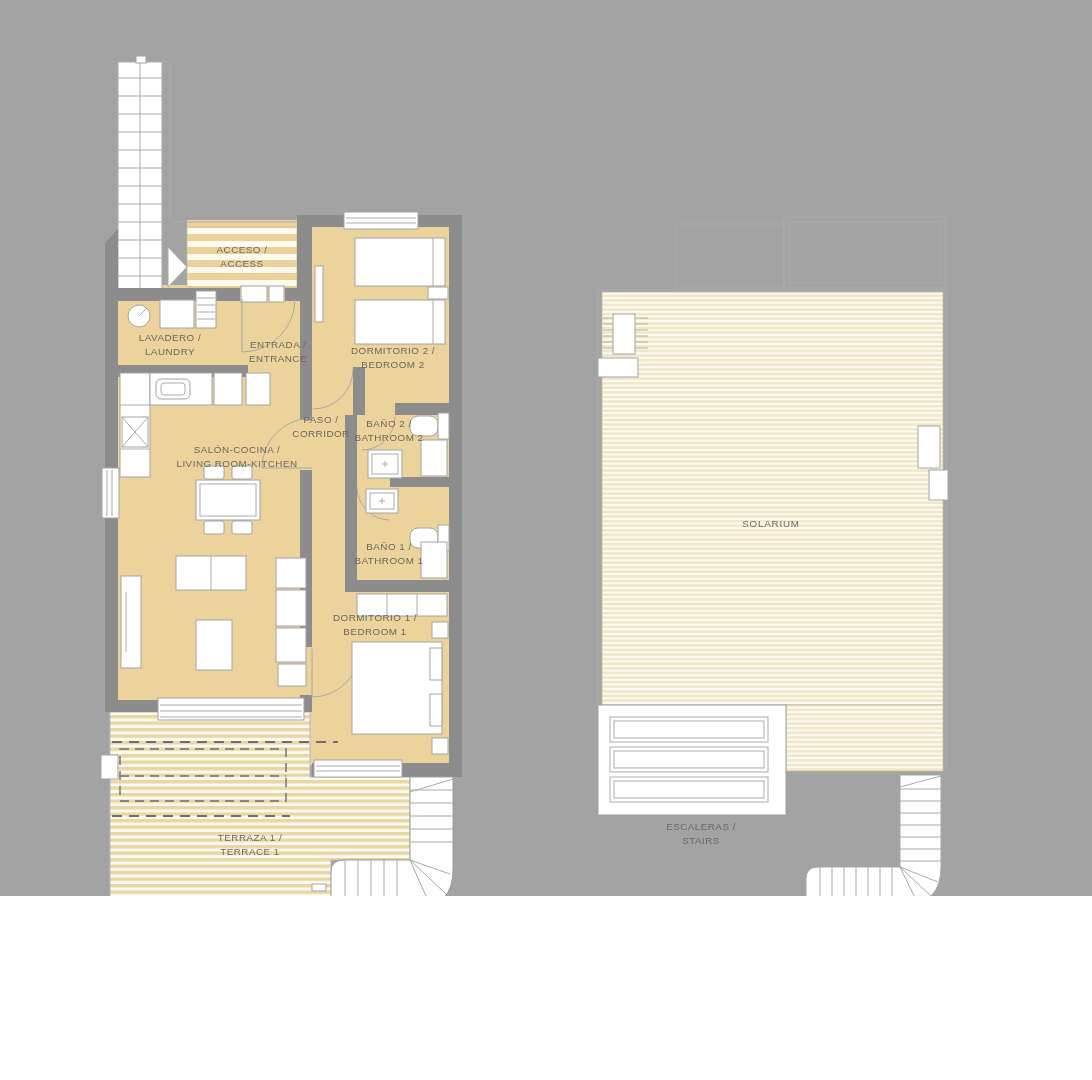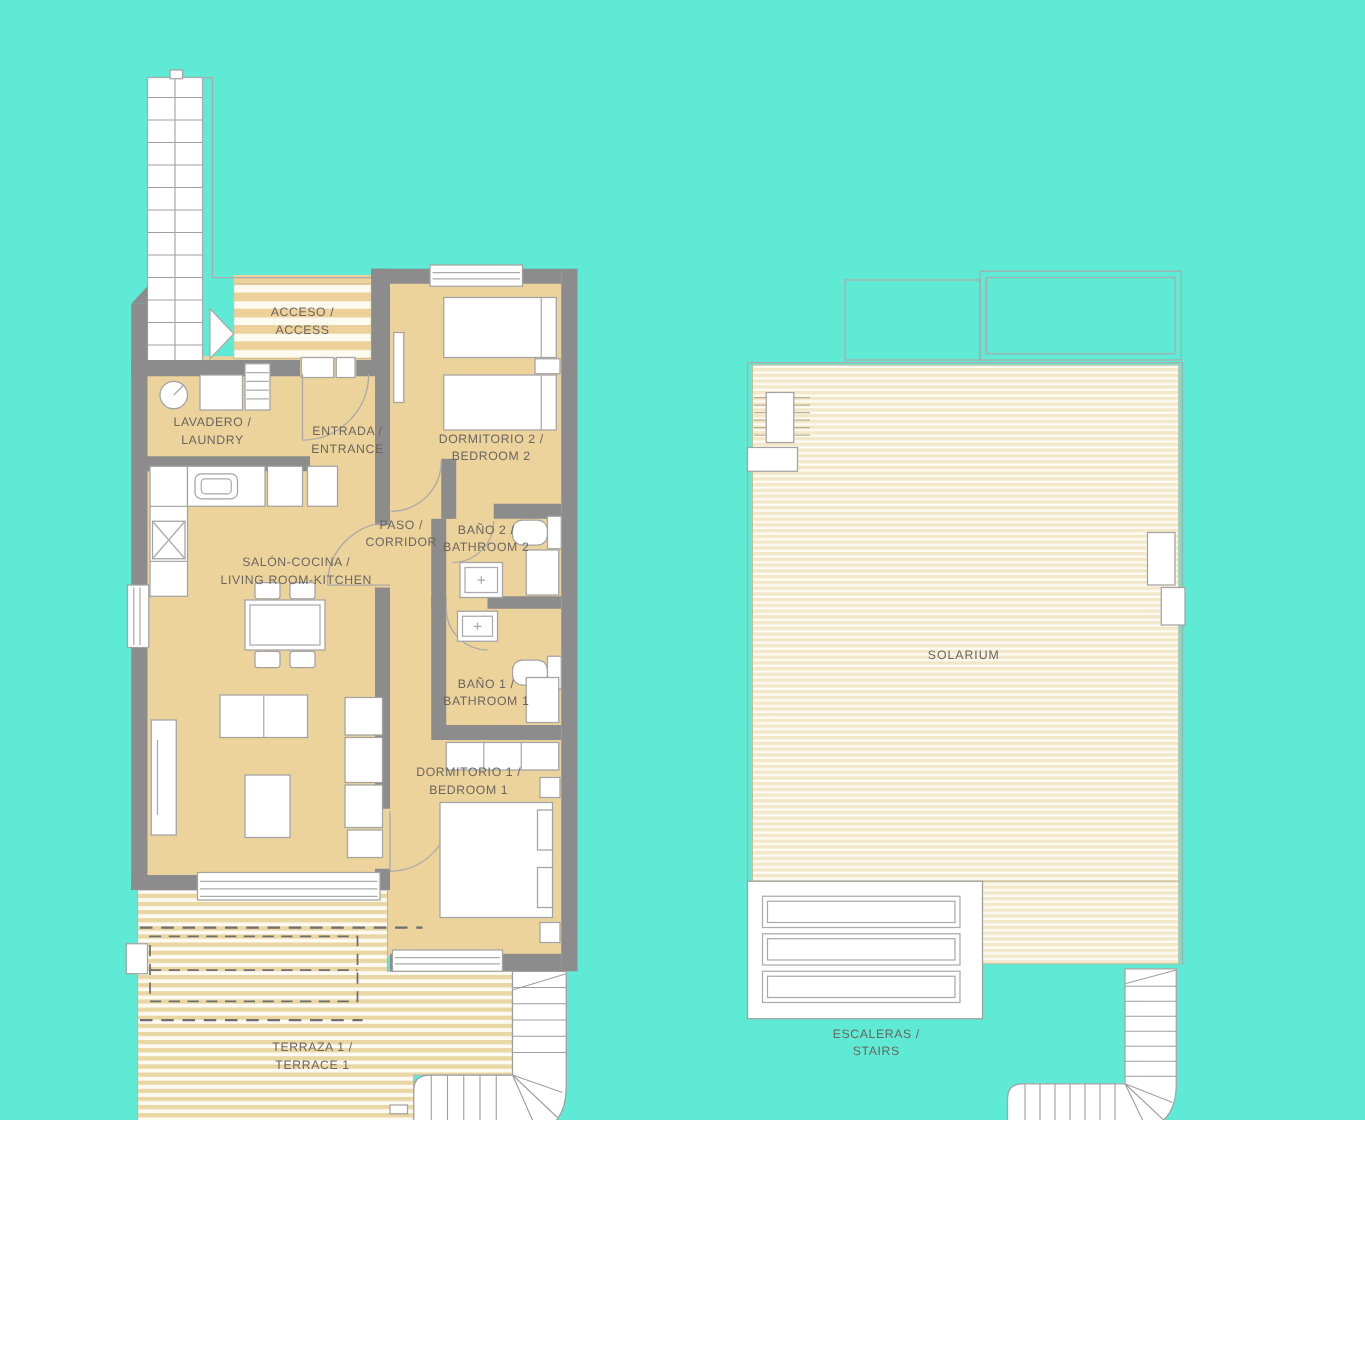--- a/index.html
+++ b/index.html
@@ -1,16 +1,16 @@
 <!DOCTYPE html>
 <html><head>
 <meta charset="utf-8">
 <style>
   html,body{margin:0;padding:0;background:#ffffff;}
-  .canvas{position:relative;width:1092px;height:896px;background:#5eead4;overflow:hidden;
+  .canvas{position:relative;width:1092px;height:896px;background:#a3a3a3;overflow:hidden;
           font-family:"Liberation Sans",sans-serif;}
   svg{display:block}
   .lbl{font-family:"Liberation Sans",sans-serif;font-size:9.8px;letter-spacing:.5px;
        fill:#6b6661;text-anchor:middle;}
   .lone{font-family:"Liberation Sans",sans-serif;font-size:9.8px;letter-spacing:.8px;
        fill:#6b6661;text-anchor:middle;}
   .scaleNum{font-family:"Liberation Sans",sans-serif;font-size:14px;letter-spacing:.5px;
        fill:#b3a258;text-anchor:middle;}
   .w{stroke:none;}
   .f{fill:#ffffff;stroke:#a3a3a3;stroke-width:1;}

